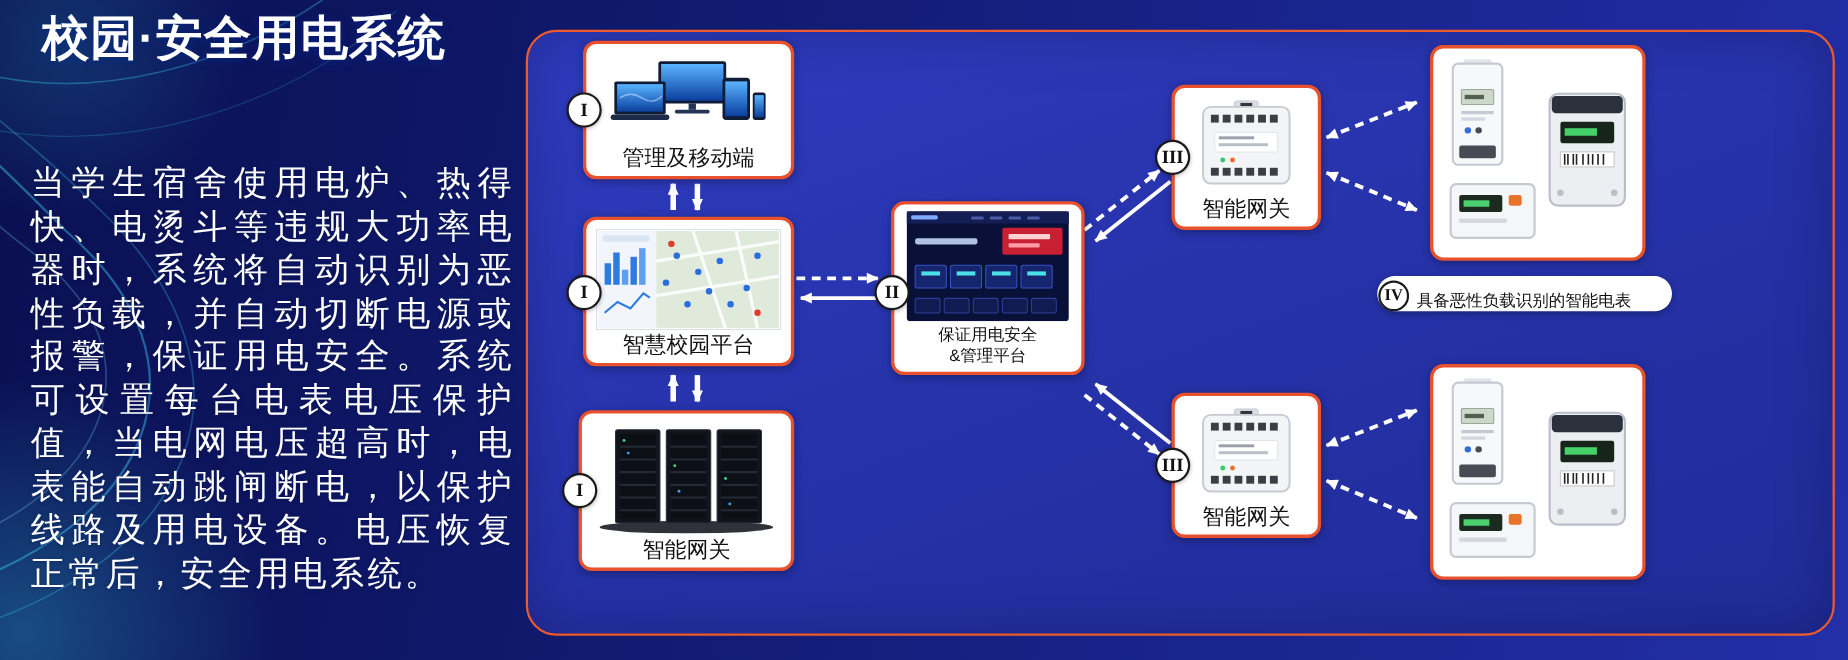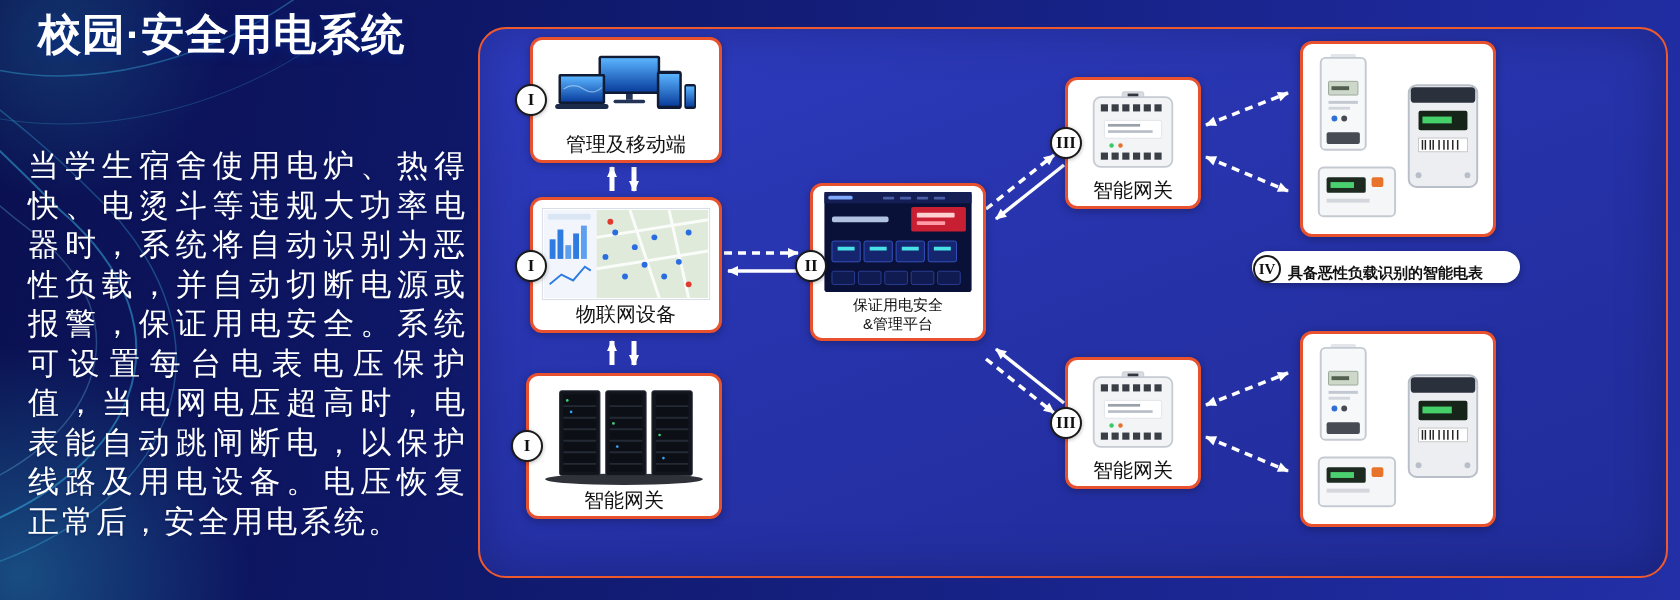--- a/index.html
+++ b/index.html
@@ -58,21 +58,21 @@
     position:absolute;left:772px;top:222px;width:268px;height:32px;
     background:#ffffff;border-radius:16px;display:flex;align-items:flex-end;gap:7px;
     padding:0 10px 0 1px;box-sizing:border-box;box-shadow:0 2px 6px rgba(0,0,0,.3);
   }
   .iv-label .numeral-inline{
     position:static;flex:0 0 auto;width:28px;height:28px;border-radius:50%;
     background:#ffffff;border:2px solid #1a1a1a;box-sizing:border-box;
     display:flex;align-items:center;justify-content:center;
     font-family:"Liberation Serif",serif;font-size:15px;font-weight:600;color:#111;
   }
-  .iv-label .iv-text{font-size:15px;color:#111;white-space:nowrap;font-weight:700;}
+  .iv-label .iv-text{font-size:15px;color:#111;white-space:nowrap;font-weight:400;}
   .arrows{position:absolute;left:0;top:0;pointer-events:none;}
 </style>
 </head>
 <body>
 
 <svg class="bg-decor" width="520" height="600" viewBox="0 0 520 600">
   <defs>
     <radialGradient id="glow" cx="50%" cy="50%" r="50%">
       <stop offset="0%" stop-color="#37d6e6" stop-opacity="0.30"></stop>
       <stop offset="100%" stop-color="#37d6e6" stop-opacity="0"></stop>
@@ -174,21 +174,21 @@
           <circle cx="140" cy="55" r="3" fill="#2a6de0"></circle>
         <circle cx="85" cy="70" r="3" fill="#2a6de0"></circle>
           <circle cx="125" cy="70" r="3" fill="#2a6de0"></circle>
         <circle cx="150" cy="25" r="3" fill="#2a6de0"></circle>
           <circle cx="105" cy="58" r="3" fill="#2a6de0"></circle>
         <circle cx="65" cy="50" r="3" fill="#2a6de0"></circle>
         <circle cx="150" cy="78" r="3" fill="#e0392e"></circle>
           <circle cx="70" cy="14" r="3" fill="#e0392e"></circle>
       </svg>
     </div>
-    <div class="node-label">物联网设备</div>
+    <div class="node-label">智慧校园平台</div>
   </div>
 
   <div class="node" style="left:46px;top:344px;width:190px;height:140px;">
     <div class="numeral" style="top:54px;">I</div>
     <div class="art">
       <svg width="178" height="100" viewBox="0 0 178 104" preserveAspectRatio="xMidYMid meet">
         <ellipse cx="89" cy="98" rx="82" ry="6" fill="#0a0e16" opacity="0.85"></ellipse>
         <g>
           <rect x="22" y="6" width="42" height="88" rx="2" fill="#12151c" stroke="#2b313d"></rect>
           <rect x="26" y="10" width="34" height="80" fill="#0c0f15"></rect>

